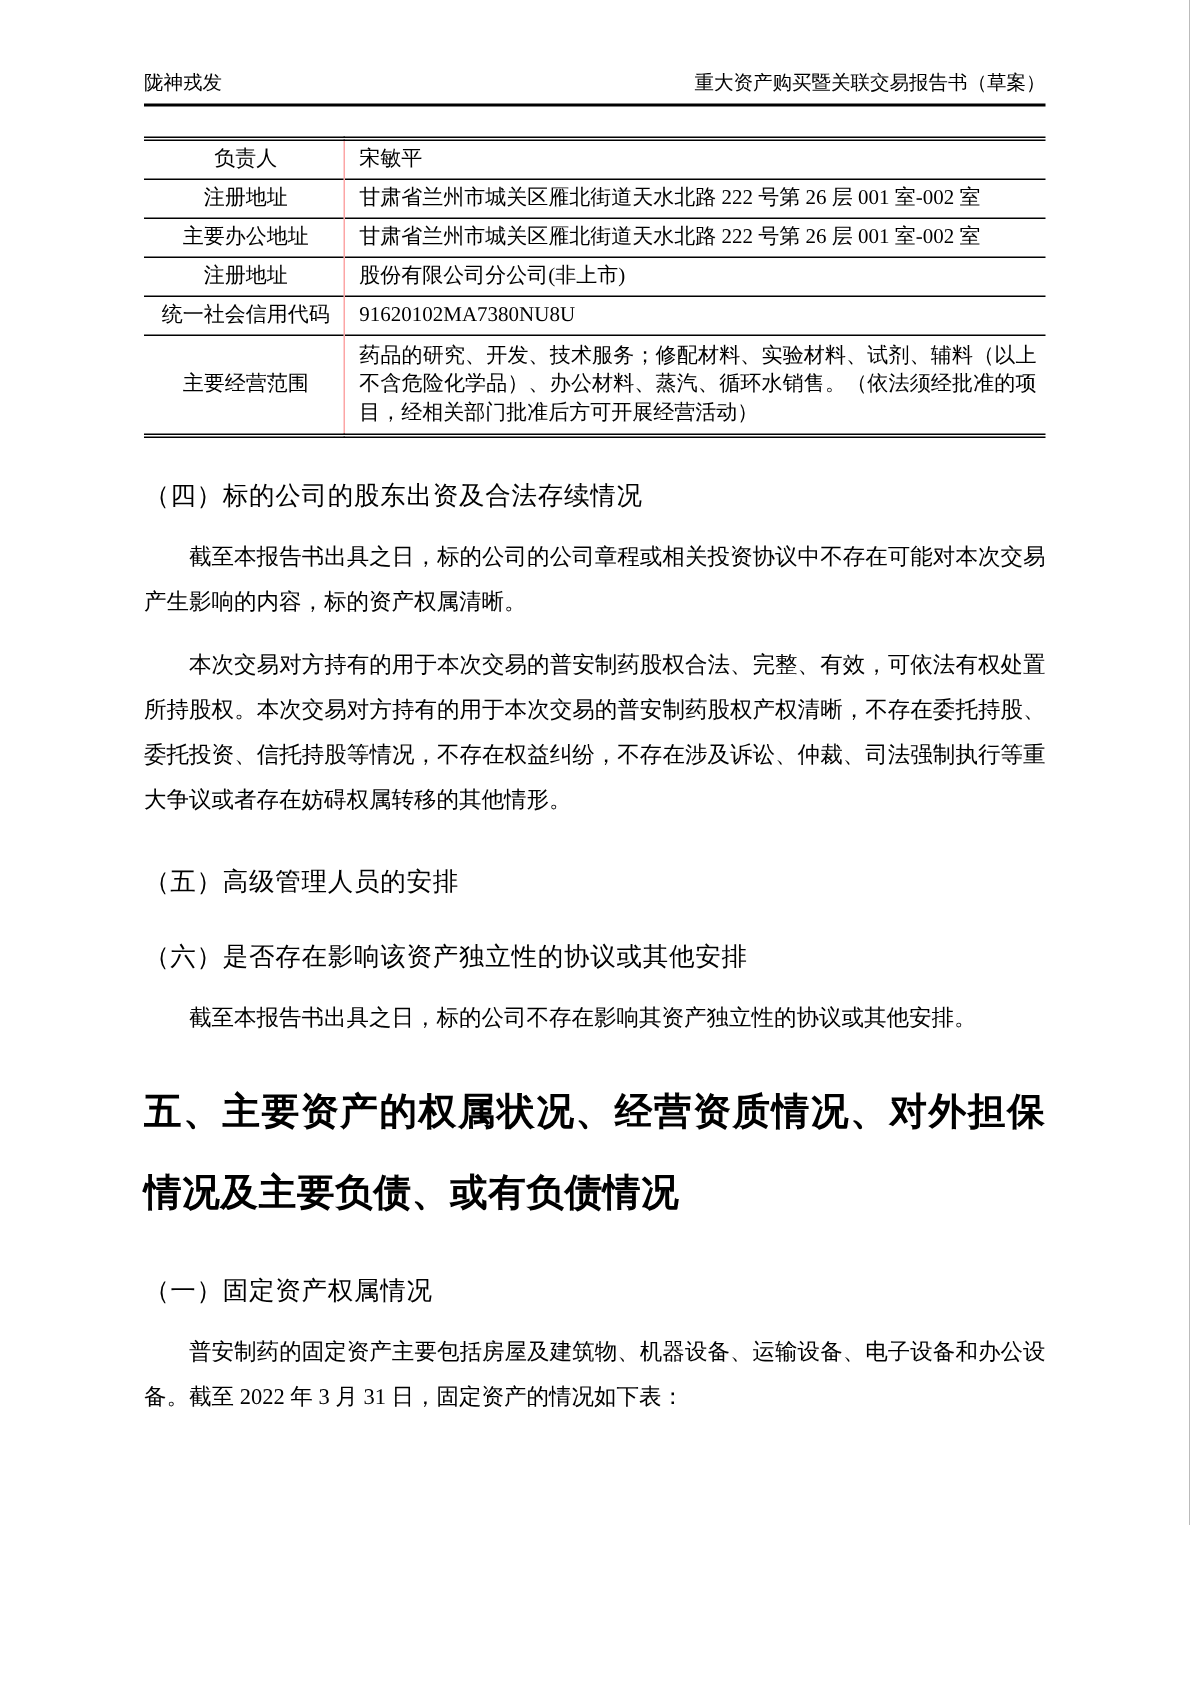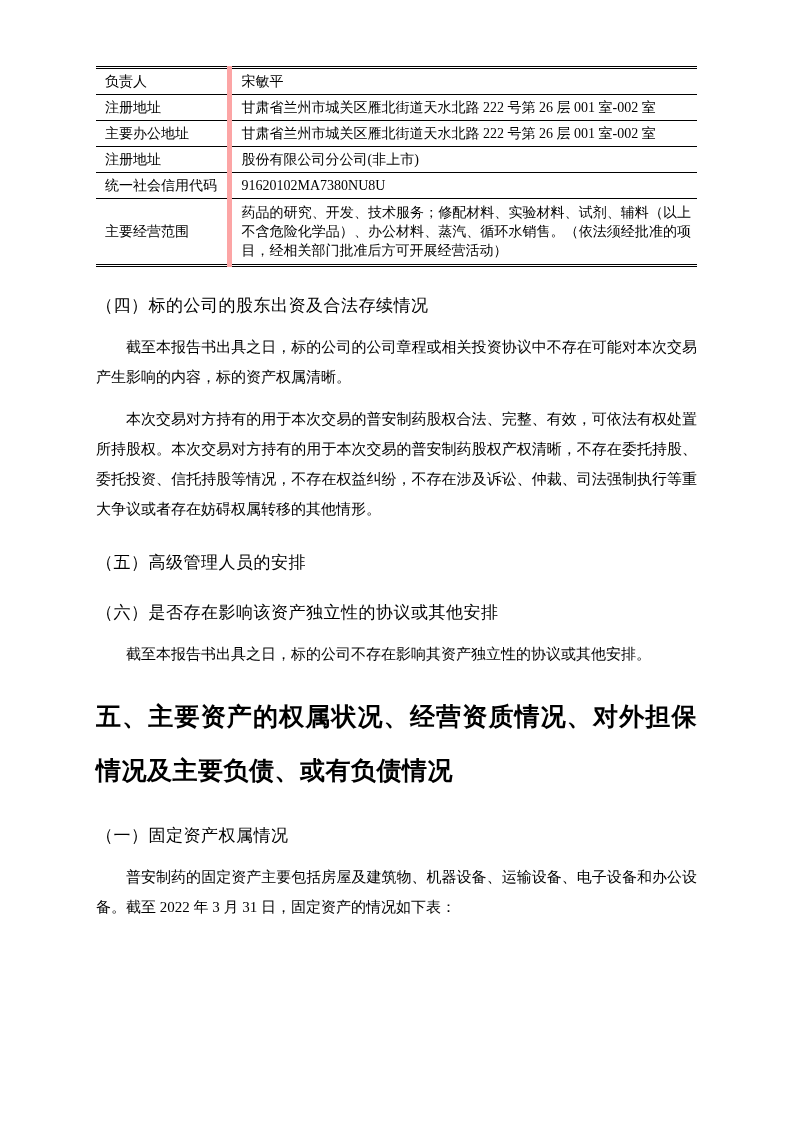--- a/index.html
+++ b/index.html
@@ -40,23 +40,24 @@
   }
   table.info-table tr + tr td { border-top: 1px solid #000; }
   table.info-table td {
     padding: 3px 6px;
     vertical-align: middle;
     line-height: 19px;
   }
   table.info-table td.col-label {
     width: 133px;
     padding-left: 9px;
+    text-align: center;
   }
   table.info-table td.col-value {
-    border-left: 5px solid #fca5a5;
+    border-left: 1px solid #fca5a5;
     padding-left: 10px;
     text-align: justify;
     margin-left: 28px;
   }
   table.info-table tr.tall td { padding-top: 4px; padding-bottom: 4px; }
   
   .h2 {
     font-family: "Liberation Sans", "DejaVu Sans", sans-serif;
     font-weight: normal;
     font-size: 17px;
@@ -91,20 +92,24 @@
     text-align: center;
     font-size: 13px;
   }
 </style>
 </head>
 <body>
 
 <div class="page">
   <div class="content">
 
+    <div class="running-header">
+      <span>陇神戎发</span>
+      <span>重大资产购买暨关联交易报告书（草案）</span>
+    </div>
 
     <table class="info-table">
       <tbody>
         <tr>
           <td class="col-label">负责人</td>
           <td class="col-value">宋敏平</td>
         </tr>
         <tr>
           <td class="col-label">注册地址</td>
           <td class="col-value">甘肃省兰州市城关区雁北街道天水北路 222 号第 26 层 001 室-002 室</td>

